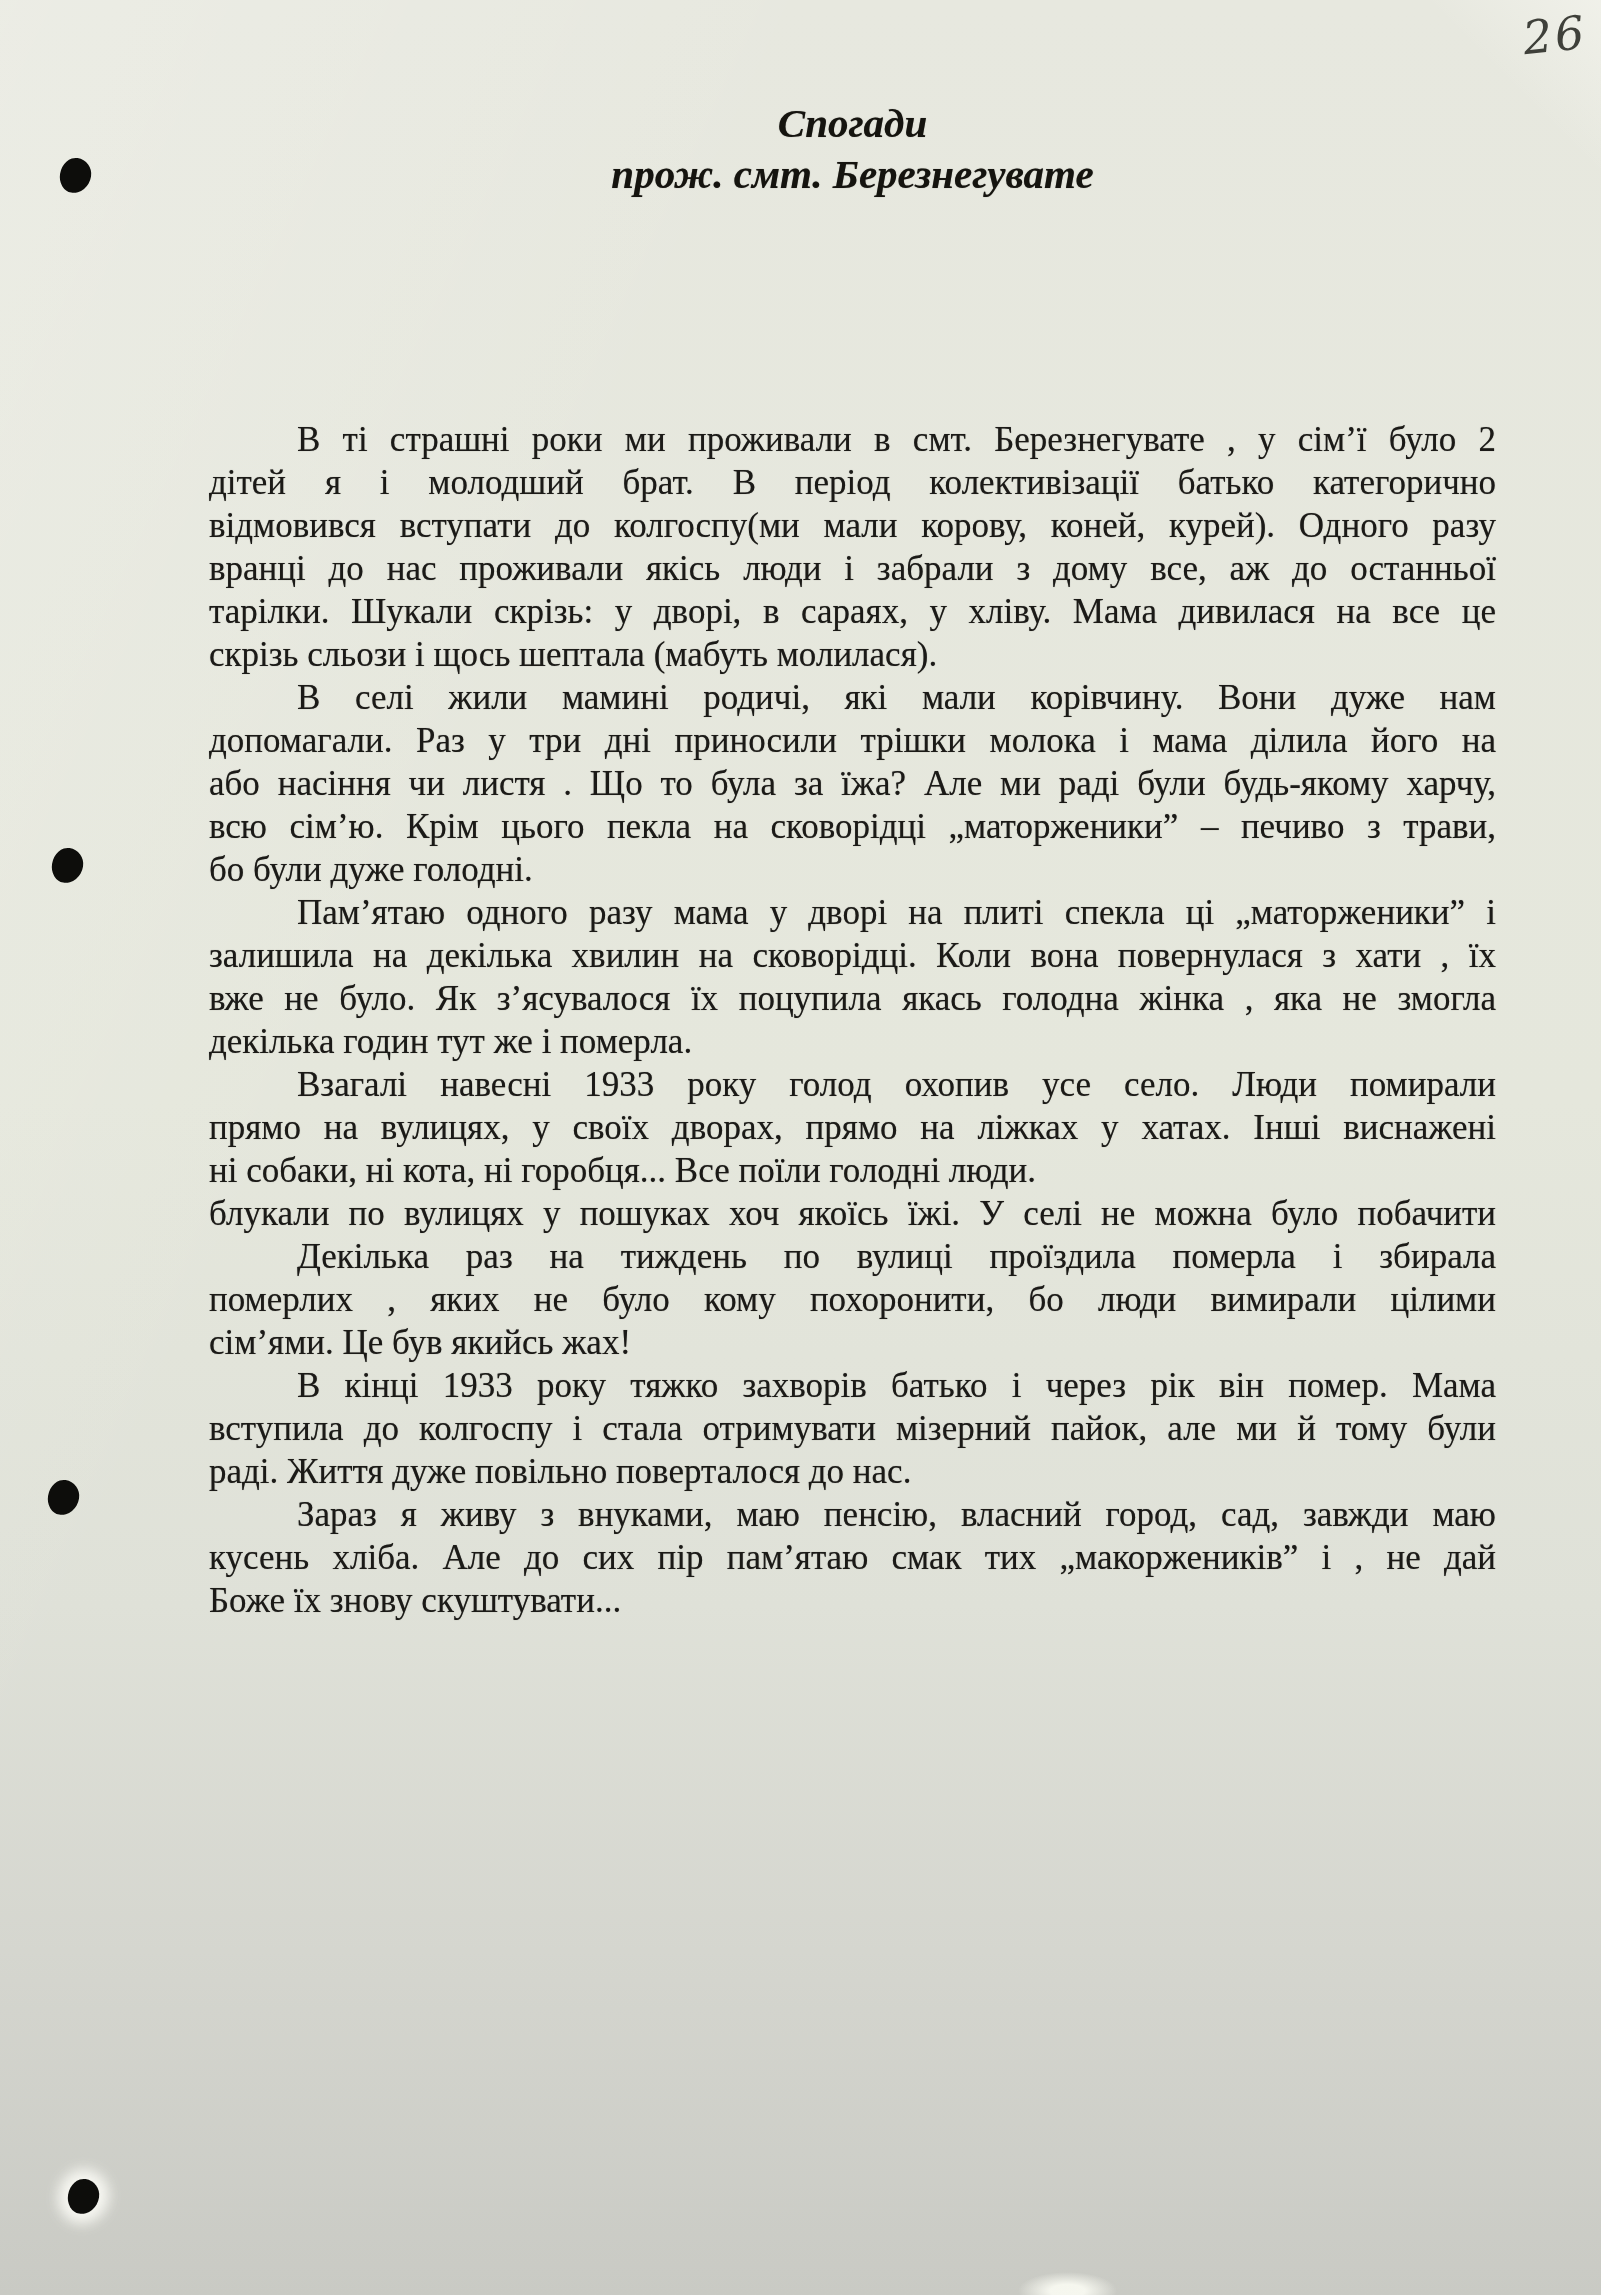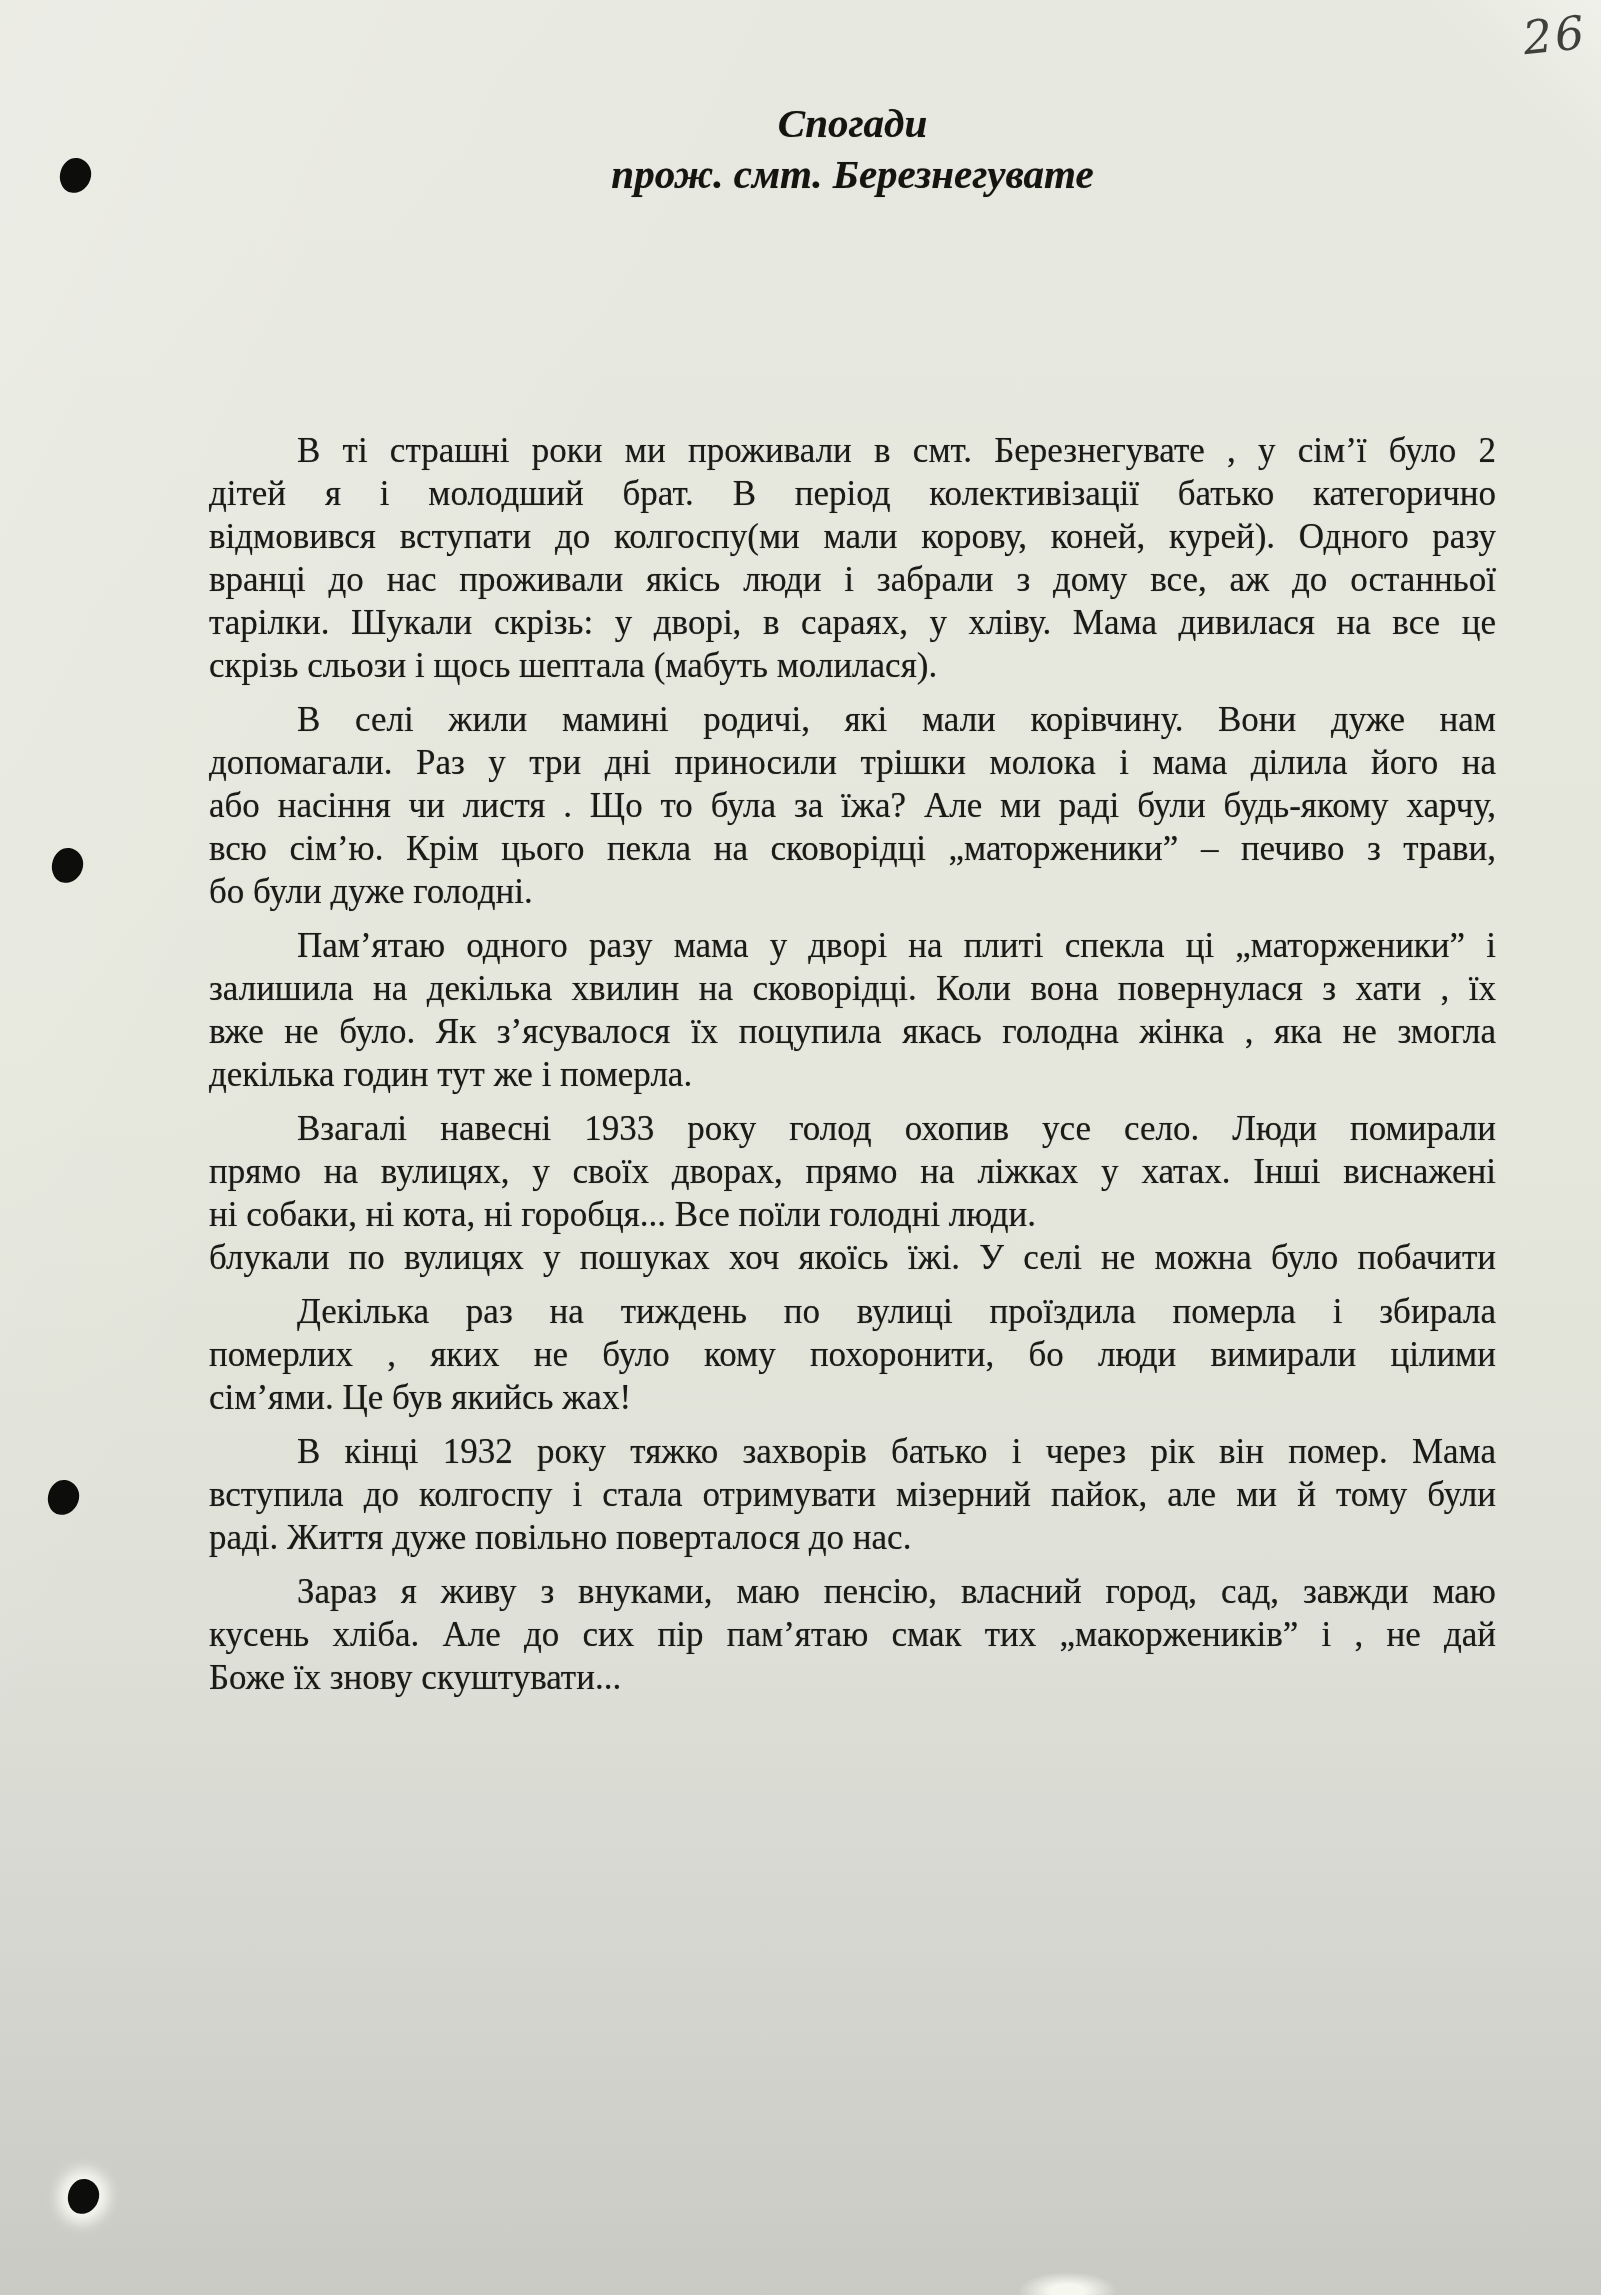--- a/index.html
+++ b/index.html
@@ -43,21 +43,21 @@
   }
   
   .bodytext {
     position: absolute; left: 209px; top: 418px; width: 1287px;
     font-size: 35px; line-height: 43px;
     color: #1b1a17;
     text-shadow: 0 0 0.8px rgba(27,26,23,0.55);
   }
   .line { width: 100%; }
   .line.just { text-align: justify; text-align-last: justify; }
-  .line.indent { text-indent: 88px; margin-top: 11px; }
+  .line.indent { text-indent: 88px; }
   
   .hole {
     position: absolute;
     width: 31px; height: 35px;
     background: #0d0d0b;
     border-radius: 48% 52% 55% 45% / 52% 46% 54% 48%;
     transform: rotate(9deg);
   }
   .hole.halo { box-shadow: 0 0 13.2px 10px rgba(249,249,243,0.95); }
   
@@ -109,21 +109,21 @@
         <div class="line just">прямо на вулицях, у своїх дворах, прямо на ліжках у хатах. Інші виснажені</div>
         <div class="line">ні собаки, ні кота, ні горобця... Все поїли голодні люди.</div>
         <div class="line just">блукали по вулицях у пошуках хоч якоїсь їжі. У селі не можна було побачити</div>
       </div>
       <div>
         <div class="line just indent">Декілька раз на тиждень по вулиці проїздила померла і збирала</div>
         <div class="line just">померлих , яких не було кому похоронити, бо люди вимирали цілими</div>
         <div class="line">сім’ями. Це був якийсь жах!</div>
       </div>
       <div>
-        <div class="line just indent">В кінці 1932 року тяжко захворів батько і через рік він помер. Мама</div>
+        <div class="line just indent">В кінці 1933 року тяжко захворів батько і через рік він помер. Мама</div>
         <div class="line just">вступила до колгоспу і стала отримувати мізерний пайок, але ми й тому були</div>
         <div class="line">раді. Життя дуже повільно поверталося до нас.</div>
       </div>
       <div>
         <div class="line just indent">Зараз я живу з внуками, маю пенсію, власний город, сад, завжди маю</div>
         <div class="line just">кусень хліба. Але до сих пір пам’ятаю смак тих „макоржеників” і , не дай</div>
         <div class="line">Боже їх знову скуштувати...</div>
       </div>
     </main>
 

